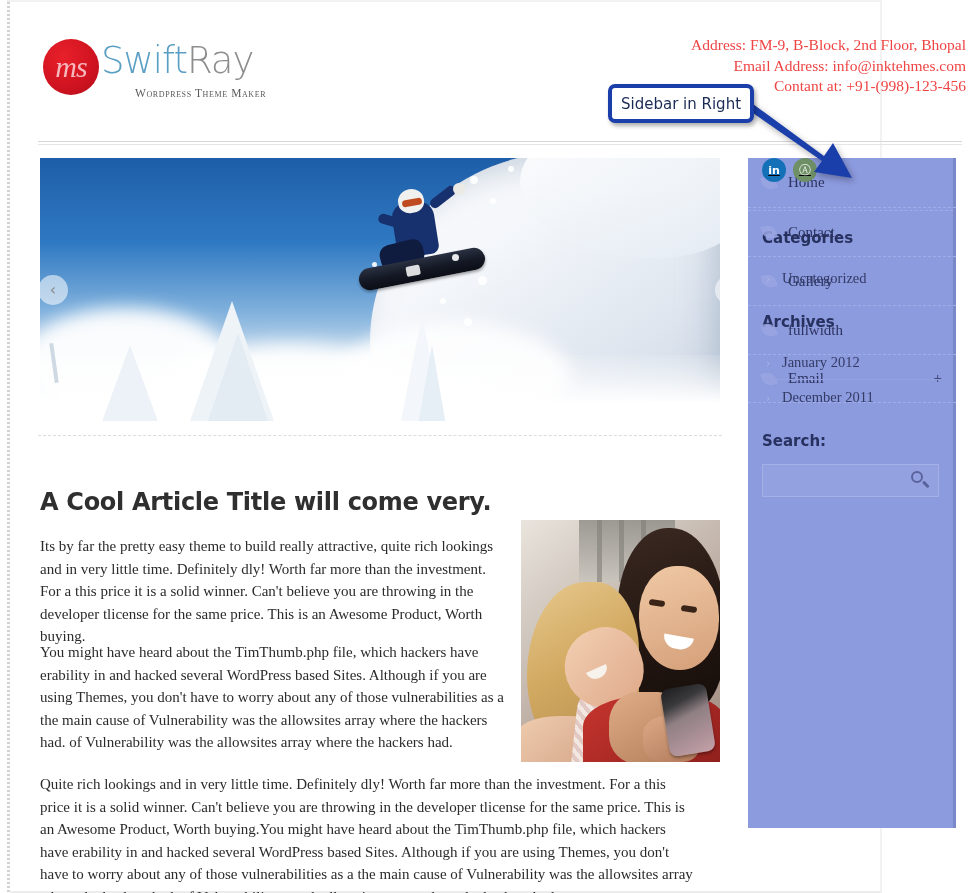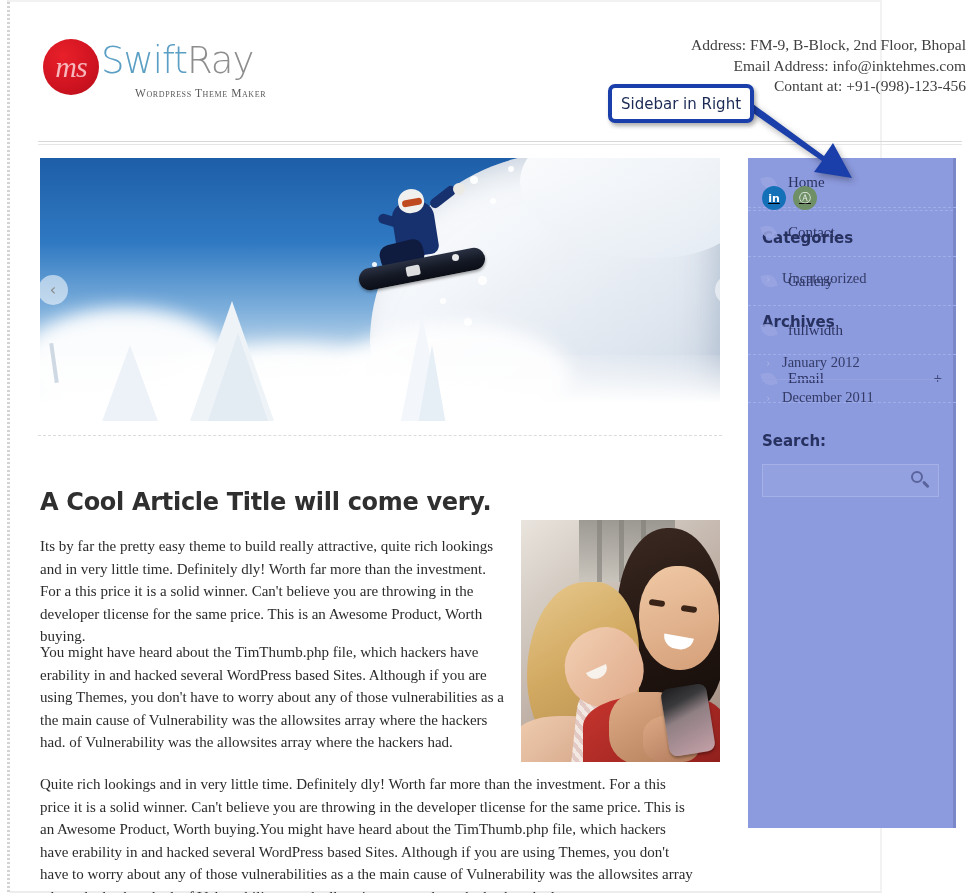--- a/index.html
+++ b/index.html
@@ -45,21 +45,21 @@
   .logo-word .sw{color:#5b9fc4;}
   .logo-word .ray{color:#8d8d8d;}
   .logo-tag{
     position:absolute;left:92px;top:52px;
     font-family:"Liberation Serif",serif;font-size:11.5px;color:#5a5a5a;
     letter-spacing:.6px;font-variant:small-caps;white-space:nowrap;
   }
 
   .contact{
     position:absolute;right:16px;top:33px;text-align:right;
-    font-family:"Liberation Serif",serif;font-size:15.5px;color:#404040;
+    font-family:"Liberation Serif",serif;font-size:15.5px;color:#ef4444;
     line-height:20.5px;white-space:nowrap;
   }
 
   .hdr-rule{position:absolute;left:28px;top:139px;width:924px;height:3px;}
   .hdr-rule i{position:absolute;left:0;width:100%;display:block;}
   .hdr-rule i:nth-child(1){top:0;border-top:1px solid #d7d7d7;}
   .hdr-rule i:nth-child(2){top:3px;border-top:1px solid #e6e6e6;}
 
   
   .callout{
@@ -241,21 +241,21 @@
     background:#99a6e2;border-radius:0 70% 0 70%;
     transform:rotate(-18deg);opacity:.85;
   }
   .menu-label{
     font-family:"Liberation Serif",serif;font-size:15px;color:#2b3360;
     flex:1;
   }
   .plus{font-family:"Liberation Serif",serif;font-size:15px;color:#2b3360;}
 
   .social{
-    position:relative;height:52px;display:flex;align-items:flex-end;
+    position:relative;height:52px;display:flex;align-items:flex-start;
     padding-left:14px;border-bottom:1px dashed #9fade8;text-decoration:underline;
   }
   .soc{width:24px;height:24px;border-radius:50%;margin-right:7px;
     display:flex;align-items:center;justify-content:center;cursor:pointer;}
   .soc-li{background:#1471b8;color:#ffffff;
     font-family:"DejaVu Sans",sans-serif;font-size:11px;font-weight:bold;}
   .soc-tr{background:#6f9066;color:#e9efe7;
     font-family:"DejaVu Sans",sans-serif;font-size:12px;}
 
   .widget{padding:0 14px;}

